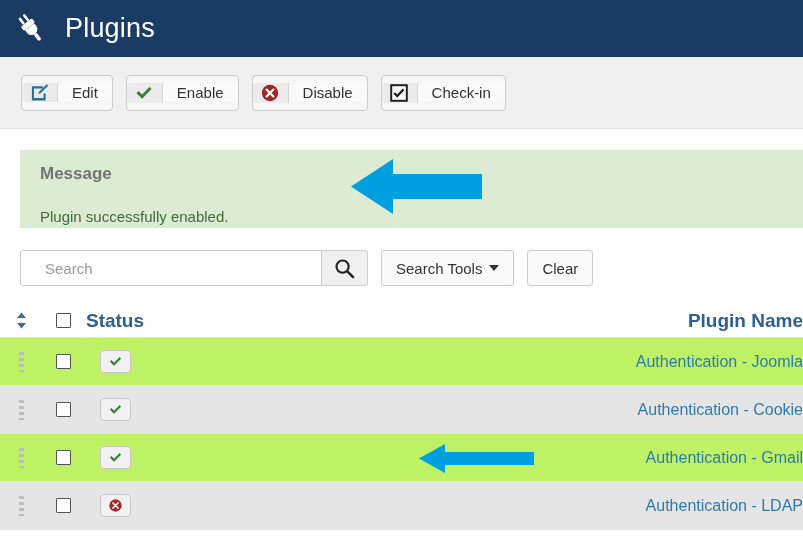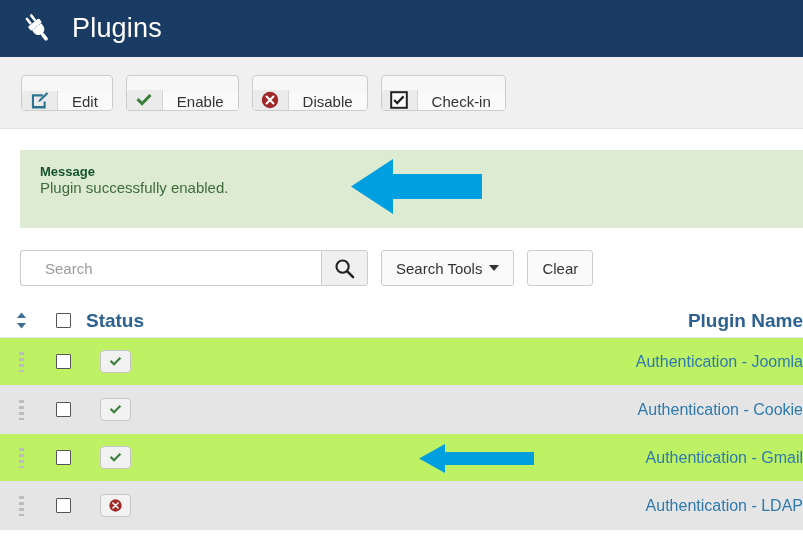--- a/index.html
+++ b/index.html
@@ -12,21 +12,21 @@
     font-family: "Liberation Sans", sans-serif;
     overflow: hidden;
   }
 
   
   #app-header {
     height: 57px;
     background: #1a3c64;
     display: flex;
     align-items: center;
-    padding-left: 20px;
+    padding-left: 13px;
   }
   #plug-icon {
     width: 34px;
     height: 34px;
     margin-right: 18px;
     flex: 0 0 auto;
   }
   #page-title {
     color: #ffffff;
     font-size: 27px;
@@ -39,21 +39,21 @@
     height: 72px;
     background: #f0f0f0;
     border-bottom: 1px solid #e0e0e0;
     display: flex;
     align-items: center;
     padding-left: 21px;
     gap: 13px;
   }
   .tb-btn {
     display: flex;
-    align-items: flex-end;
+    align-items: center;
     height: 36px;
     background: #f7f7f7;
     border: 1px solid #ccc;
     border-radius: 4px;
     cursor: pointer;
   }
   .tb-ico {
     width: 36px;
     display: flex;
     align-items: center;
@@ -77,24 +77,24 @@
   #message-area {
     padding: 21px 0 0 20px;
   }
   #alert-success {
     background: #dcebd2;
     padding: 14px 18px 16px 20px;
     position: relative;
     height: 78px;
   }
   #alert-title {
-    color: #14532d;
-    font-size: 13px;
+    color: #737373;
+    font-size: 17px;
     font-weight: bold;
-    margin-bottom: 0;
+    margin-bottom: 24px;
   }
   #alert-text {
     color: #3f6b3c;
     font-size: 15px;
   }
   #arrow-message {
     position: absolute;
     left: 331px;
     top: 7px;
   }

